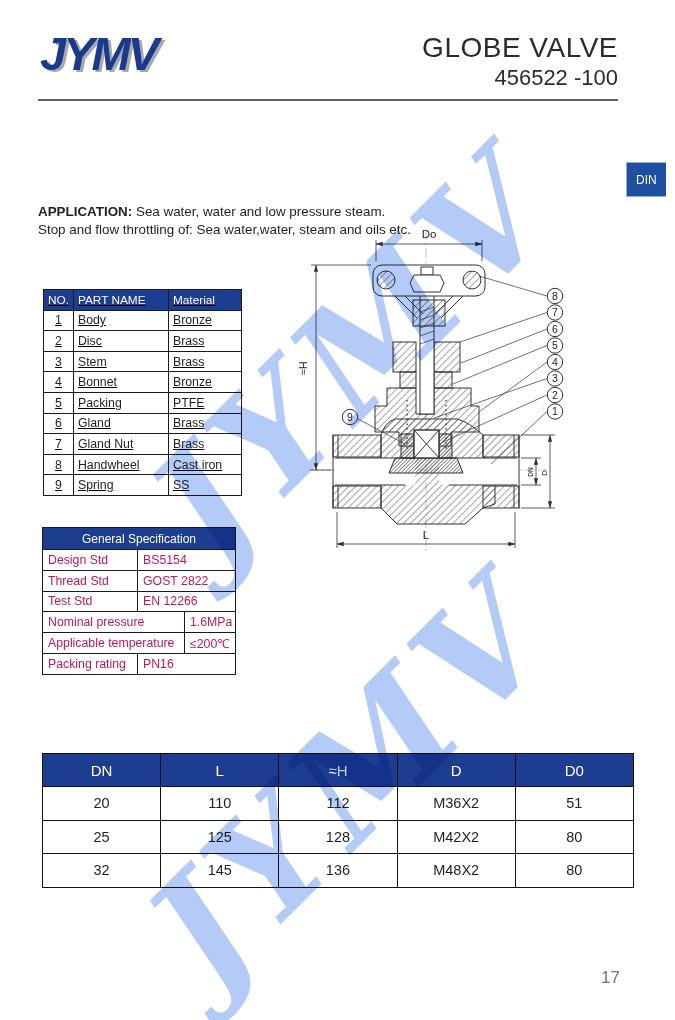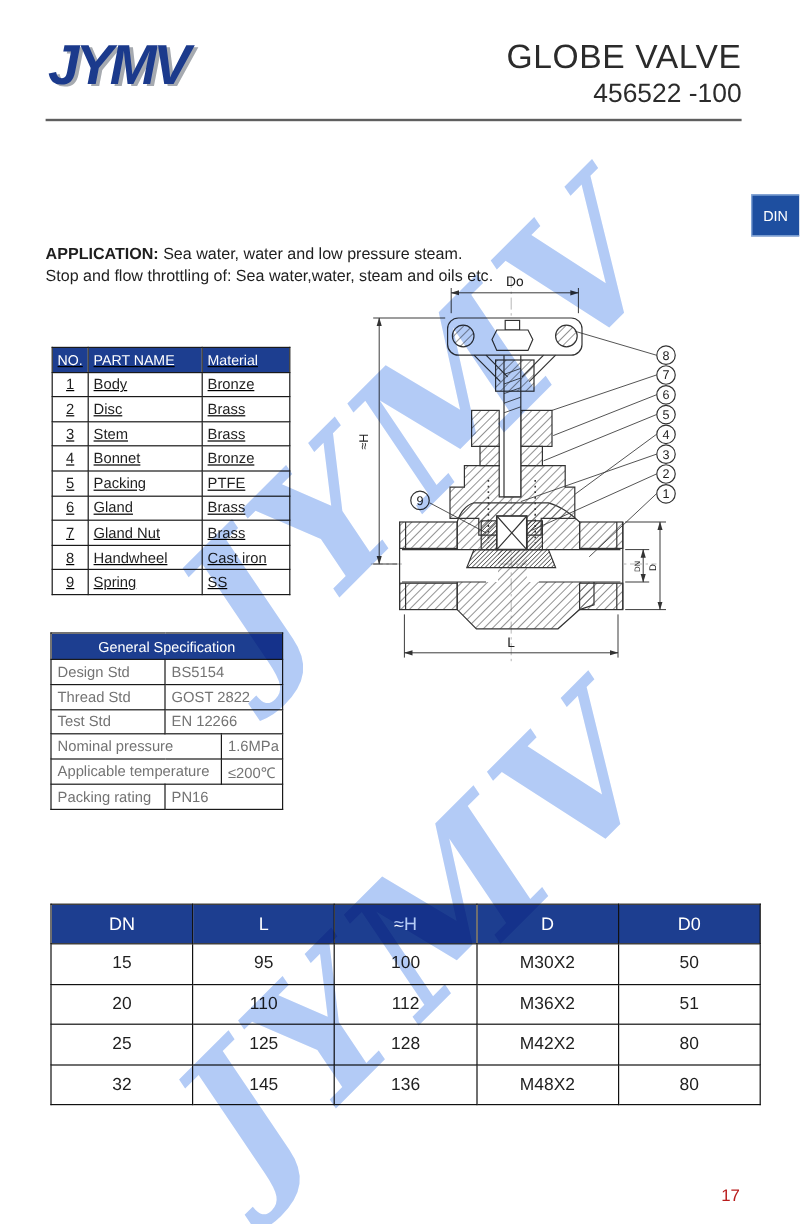--- a/index.html
+++ b/index.html
@@ -28,42 +28,42 @@
   
   #parts-table{position:absolute;left:43px;top:289px;border-collapse:collapse;table-layout:fixed;text-decoration:underline;}
   #parts-table th,#parts-table td{border:1px solid #1a1a1a;padding:0 4px;height:19.6px;
            font-size:12.3px;font-weight:normal;color:#1f1f1f;overflow:hidden;white-space:nowrap;}
   #parts-table th{background:#1d3e90;color:#ffffff;text-align:left;font-size:11.8px;}
   #parts-table td.c-no{text-align:center;padding:0;}
 
   
   #spec-table{position:absolute;left:42px;top:527px;border-collapse:collapse;table-layout:fixed;width:193px;}
   #spec-table td{border:1px solid #1a1a1a;padding:0 5px;height:19.8px;font-size:12.3px;
-           color:#737373;overflow:hidden;white-space:nowrap;}
+           color:#be185d;overflow:hidden;white-space:nowrap;}
   #spec-table td.spec-title{background:#1d3e90;color:#fff;text-align:center;font-size:12px;height:21px;}
 
   
   #dims-table{position:absolute;left:42px;top:753px;border-collapse:collapse;table-layout:fixed;width:592px;}
   #dims-table th,#dims-table td{border:1.5px solid #111;text-align:center;overflow:hidden;}
   #dims-table th{background:#1d3e90;color:#ffffff;font-size:15px;font-weight:normal;height:30px;}
   #dims-table td{font-size:14.5px;color:#1f1f1f;height:30.5px;}
 
   
   #drawing{position:absolute;left:293px;top:216px;}
   #drawing text{font-family:"Liberation Sans",sans-serif;fill:#222;}
 
   
   .watermark{position:absolute;font-family:"DejaVu Serif",serif;font-style:italic;font-weight:bold;
              font-size:150px;letter-spacing:10px;color:#b3cbf6;mix-blend-mode:multiply;
              transform:translate(-50%,-50%) rotate(-45deg);z-index:9;pointer-events:none;line-height:1;}
   #wm1{left:355px;top:352px;}
   #wm2{left:352px;top:778px;}
 
   
-  #page-number{position:absolute;left:601px;top:988px;font-size:14px;color:#b91c1c;}
+  #page-number{position:absolute;left:601px;top:968px;font-size:17px;color:#737373;}
 </style>
 </head>
 <body>
 
 <div id="page">
 
   <div id="logo">JYMV</div>
   <div id="title-block">
     <div id="doc-title">GLOBE VALVE</div>
     <div id="doc-code">456522 -100</div>
@@ -328,27 +328,20 @@
   <table id="dims-table">
     <tbody>
         <tr>
       <th>DN</th>
       <th>L</th>
       <th>≈H</th>
       <th>D</th>
       <th>D0</th>
     </tr>
     <tr>
-      <td>15</td>
-          <td>95</td>
-          <td>100</td>
-          <td>M30X2</td>
-          <td>50</td>
-    </tr>
-    <tr>
       <td>20</td>
           <td>110</td>
           <td>112</td>
           <td>M36X2</td>
           <td>51</td>
     </tr>
     <tr>
       <td>25</td>
           <td>125</td>
           <td>128</td>

